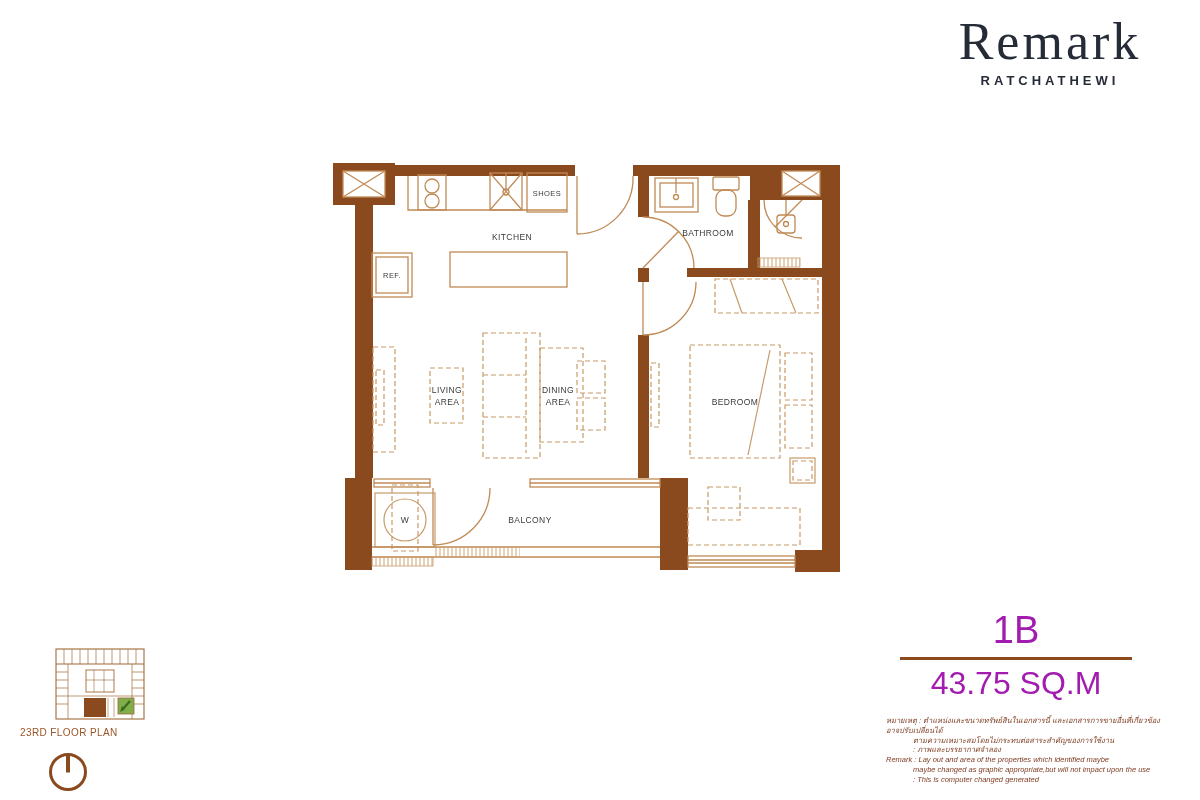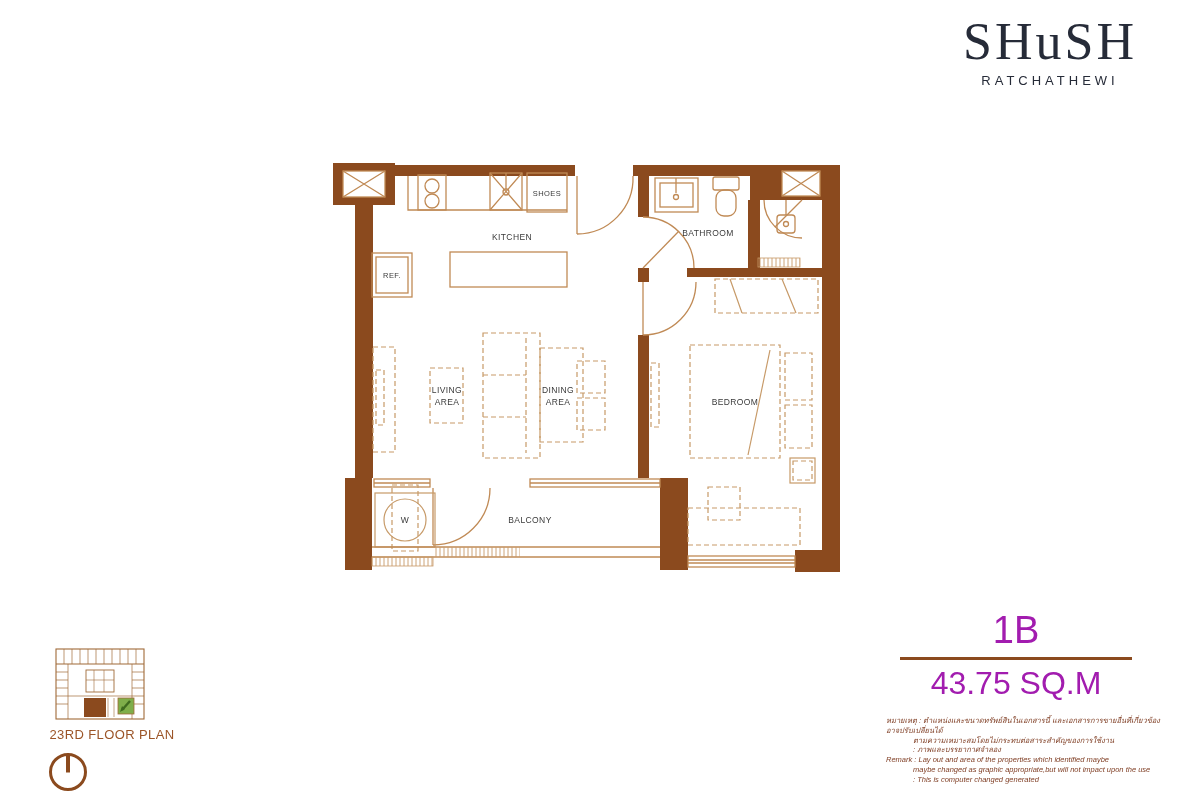--- a/index.html
+++ b/index.html
@@ -3,51 +3,51 @@
 <meta charset="utf-8">
 <style>
   html,body{margin:0;padding:0;}
   body{
     width:1200px;height:800px;position:relative;background:#ffffff;
     font-family:"Liberation Sans", sans-serif;overflow:hidden;
   }
   
   .logo{position:absolute;left:930px;top:14px;width:240px;text-align:center;color:#262b38;}
   .logo .brand{font-family:"Liberation Serif", serif;font-size:52px;line-height:56px;letter-spacing:3px;}
-  .logo .sub{font-size:13px;letter-spacing:4px;margin-top:3px;}
+  .logo .sub{font-size:13px;letter-spacing:4px;margin-top:3px;font-weight:bold;}
   
   .plan{position:absolute;left:330px;top:155px;width:512px;height:420px;}
   .plan svg{display:block;}
   .wall{fill:#8b4a1e;stroke:none;}
   .fx{fill:none;stroke:#c08a55;stroke-width:1.3;}
   .fxw{fill:#ffffff;stroke:#c08a55;stroke-width:1.3;}
   .fur{fill:none;stroke:#c79a68;stroke-width:1.2;stroke-dasharray:5 3;}
   .furs{fill:none;stroke:#c79a68;stroke-width:1.2;}
   .lbl{font-family:"Liberation Sans", sans-serif;font-size:8.5px;fill:#3a3a3a;letter-spacing:.4px;text-anchor:middle;}
   .lbl-s{font-size:7.5px;}
   
   .keyplan{position:absolute;left:52px;top:646px;}
-  .keyplan-caption{position:absolute;left:48px;top:727px;width:128px;text-align:center;
-    font-size:13px;letter-spacing:.4px;color:#9b5427;}
+  .keyplan-caption{position:absolute;left:20px;top:727px;width:128px;
+    font-size:10px;letter-spacing:.4px;color:#9b5427;}
   .compass{position:absolute;left:46px;top:746px;}
   
   .unit-info{position:absolute;left:900px;top:610px;width:232px;text-align:center;color:#a21caf;}
   .unit-info .type{font-size:38px;line-height:40px;}
   .unit-info .rule{height:3px;background:#8b4a1e;margin:7px 0 8px 0;}
   .unit-info .area{font-size:32px;line-height:30px;}
   
   .remark{position:absolute;left:886px;top:716px;width:280px;color:#7e3c22;
     font-size:7.5px;line-height:9.8px;font-style:italic;}
   .remark .ind{padding-left:27px;}
 </style>
 </head>
 <body>
 
 <div class="logo">
-  <div class="brand">SHuSH</div>
+  <div class="brand">Remark</div>
   <div class="sub">RATCHATHEWI</div>
 </div>
 
 <div class="plan">
 <svg width="512" height="420" viewBox="0 0 512 420">
   <defs>
     <pattern id="hv" width="6" height="8" patternUnits="userSpaceOnUse">
       <path d="M3,0 V8" stroke="#c79a68" stroke-width="1"></path>
     </pattern>
     <pattern id="hv2" width="4" height="10" patternUnits="userSpaceOnUse">

